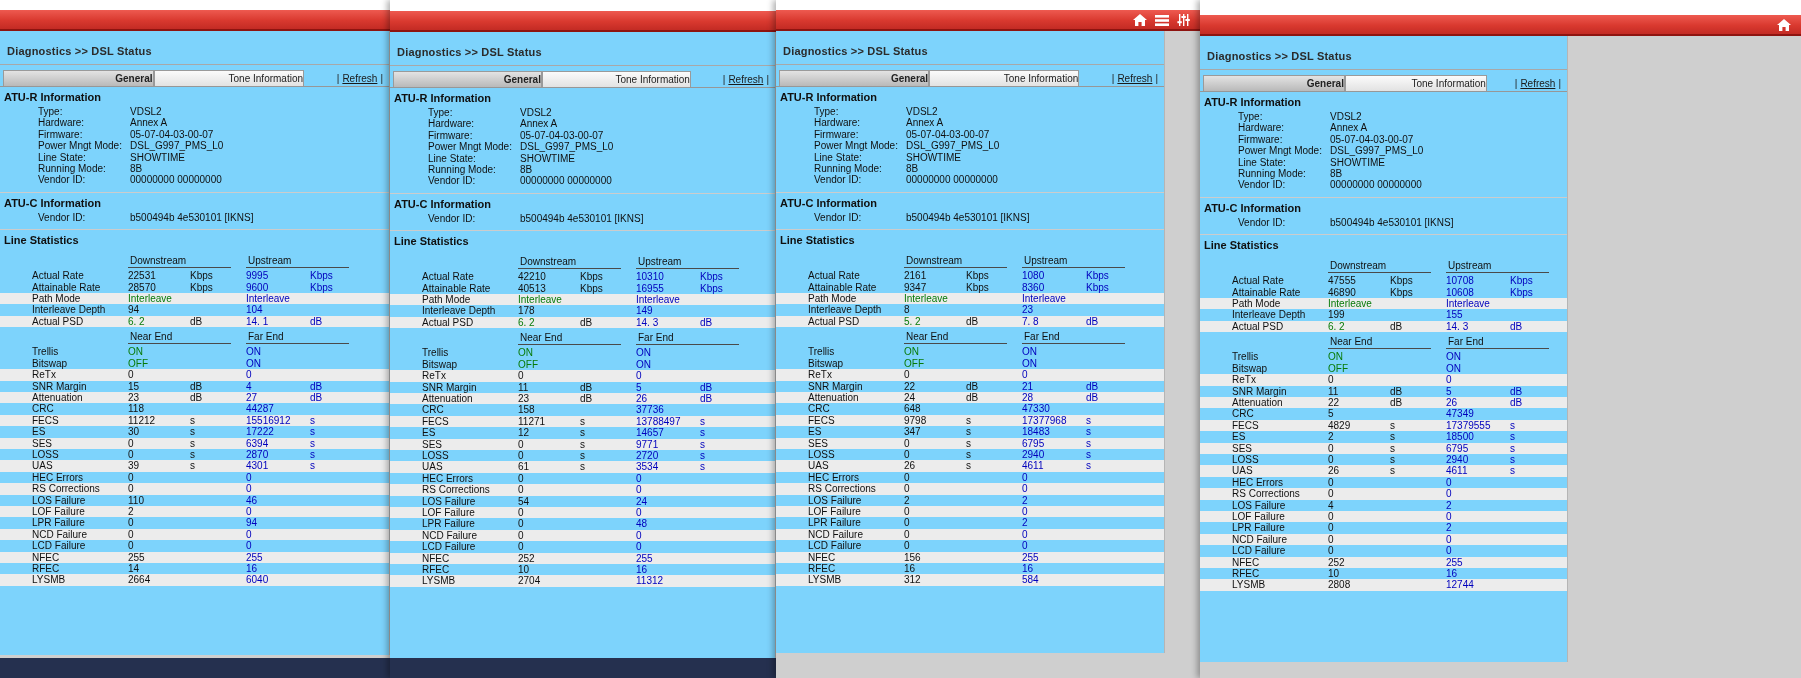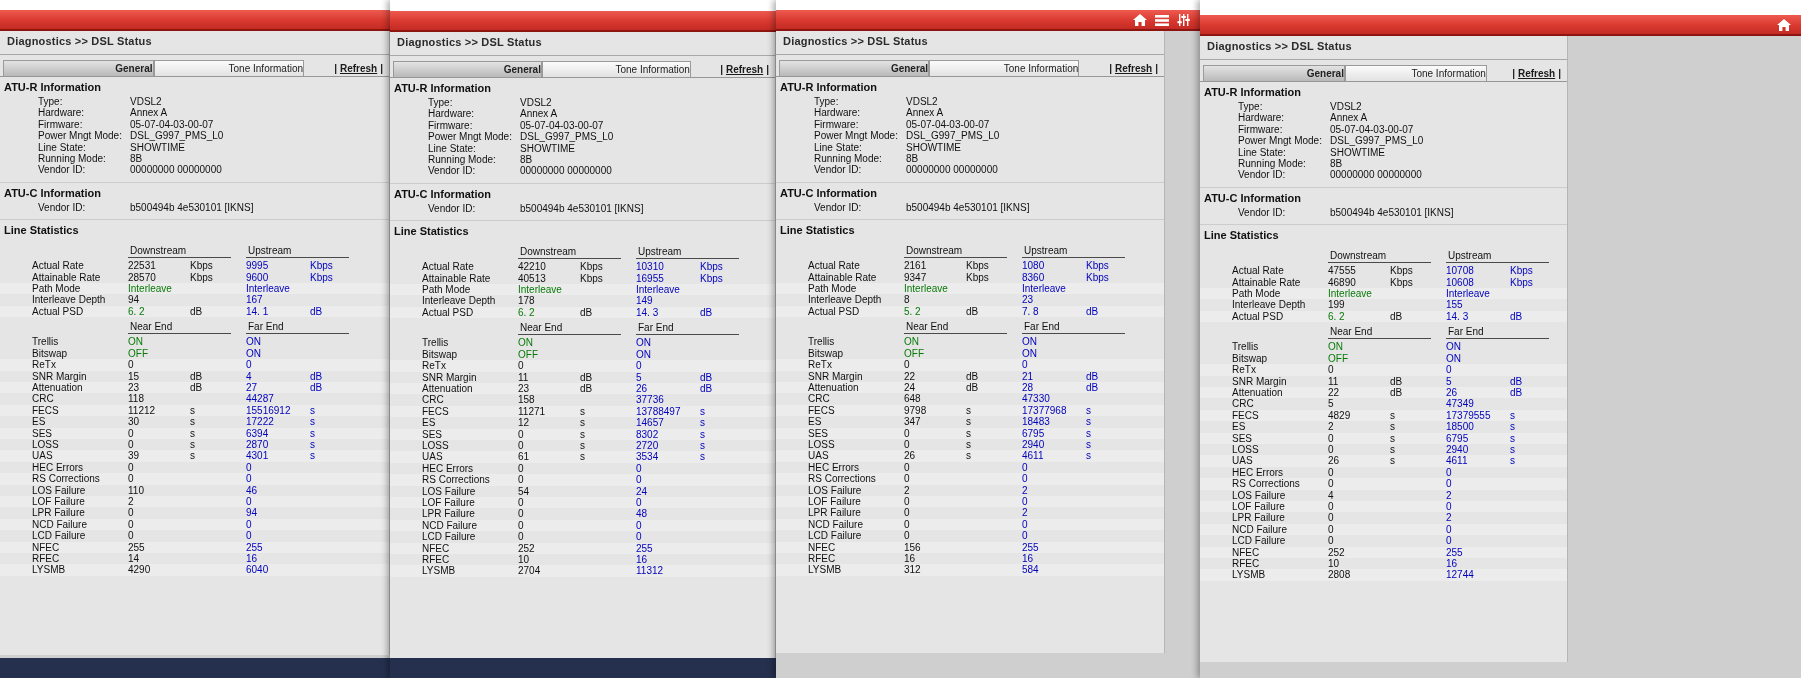--- a/index.html
+++ b/index.html
@@ -5,29 +5,29 @@
   *{margin:0;padding:0;box-sizing:border-box}
   html,body{width:1801px;height:678px;overflow:hidden}
   body{background:#d5d5d5;font-family:"Liberation Sans",sans-serif}
   #screen{position:relative;width:1801px;height:678px;overflow:hidden}
   .panel{position:absolute;top:0;height:678px;background:#cfcfcf}
   .panel.shadow{box-shadow:-3px 0 6px rgba(0,0,0,.30)}
   .win-top{background:#ffffff}
   .redbar{height:21px;background:linear-gradient(#ee5a50 0%,#d9392f 55%,#c32b24 100%);border-bottom:2px solid #8e1410;position:relative}
   .hicons{position:absolute;right:10px;top:4px;display:flex;gap:8px;align-items:center}
   .hicons span{display:inline-flex;cursor:pointer}
-  .content{background:#e5e5e5;padding-top:4px;border-right:1px solid #b5b5b5}
+  .content{background:#7dd3fc;padding-top:14px;border-right:1px solid #b5b5b5}
   .crumb{font-size:11px;font-weight:bold;color:#2b2b2b;padding-left:7px;letter-spacing:.2px}
   .rule{border-top:1px solid #a8a8a8;margin:7px 0 5px 0}
   .tabrow{display:flex;align-items:flex-end;height:17px;border-bottom:1px solid #979797;padding-left:3px;position:relative}
   .tab{width:39%;height:16px;font-size:10px;text-align:right;line-height:16px;color:#222;
        background:linear-gradient(#fbfbfb,#e2e2e2);border:1px solid #9a9a9a;border-bottom:none;cursor:pointer;
        overflow:hidden;white-space:nowrap}
   .tab.active{background:linear-gradient(#e3e3e3,#b9b9b9);font-weight:bold}
-  .refresh-wrap{position:absolute;right:6px;bottom:2px;font-size:10px;font-weight:bold;color:#222;white-space:nowrap}
+  .refresh-wrap{position:absolute;right:6px;bottom:2px;font-size:10px;font-weight:normal;color:#222;white-space:nowrap}
   .refresh{text-decoration:underline;color:#1a1a1a;cursor:pointer;margin:0 3px}
   .sect{font-size:11px;font-weight:bold;color:#101010;padding:4px 0 3px 4px}
   .hr-top{border-top:1px solid #cccccc;margin-top:6px}
   .kvrow{display:grid;grid-template-columns:92px 1fr;padding-left:38px;font-size:10px;line-height:11.4px;color:#101010;white-space:nowrap}
   .srow{display:grid;grid-template-columns:96px 62px 56px 64px 1fr;padding-left:32px;font-size:10px;line-height:11.4px;color:#101010;white-space:nowrap}
   .srow.alt{background:#ececec}
   .v-green{color:#077a07}
   .v-blue{color:#0000bd}
   .hdr-row{display:grid;grid-template-columns:96px 118px 1fr;padding-left:32px;font-size:10px;line-height:12px;margin-top:6px;margin-bottom:2px;color:#101010;white-space:nowrap}
   .hdr-row.nearfar{margin-top:4px}
@@ -114,21 +114,21 @@
             <span>Path Mode</span>
             <span class="v-green">Interleave</span>
             <span></span>
             <span class="v-blue">Interleave</span>
             <span class="v-blue"></span>
           </div>
           <div class="srow">
             <span>Interleave Depth</span>
             <span>94</span>
             <span></span>
-            <span class="v-blue">167</span>
+            <span class="v-blue">104</span>
             <span class="v-blue"></span>
           </div>
           <div class="srow alt">
             <span>Actual PSD</span>
             <span class="v-green">6. 2</span>
             <span>dB</span>
             <span class="v-blue">14. 1</span>
             <span class="v-blue">dB</span>
           </div>
         </div>
@@ -273,21 +273,21 @@
           </div>
           <div class="srow">
             <span>RFEC</span>
             <span>14</span>
             <span></span>
             <span class="v-blue">16</span>
             <span class="v-blue"></span>
           </div>
           <div class="srow alt">
             <span>LYSMB</span>
-            <span>4290</span>
+            <span>2664</span>
             <span></span>
             <span class="v-blue">6040</span>
             <span class="v-blue"></span>
           </div>
         </div>
     </div>
     <div class="navy"></div>
   </div>
     <div class="panel shadow" style="left: 390px; width: 386px;">
     <div class="win-top" style="height: 11px;"></div>
@@ -442,21 +442,21 @@
             <span>ES</span>
             <span>12</span>
             <span>s</span>
             <span class="v-blue">14657</span>
             <span class="v-blue">s</span>
           </div>
           <div class="srow alt">
             <span>SES</span>
             <span>0</span>
             <span>s</span>
-            <span class="v-blue">8302</span>
+            <span class="v-blue">9771</span>
             <span class="v-blue">s</span>
           </div>
           <div class="srow">
             <span>LOSS</span>
             <span>0</span>
             <span>s</span>
             <span class="v-blue">2720</span>
             <span class="v-blue">s</span>
           </div>
           <div class="srow alt">

